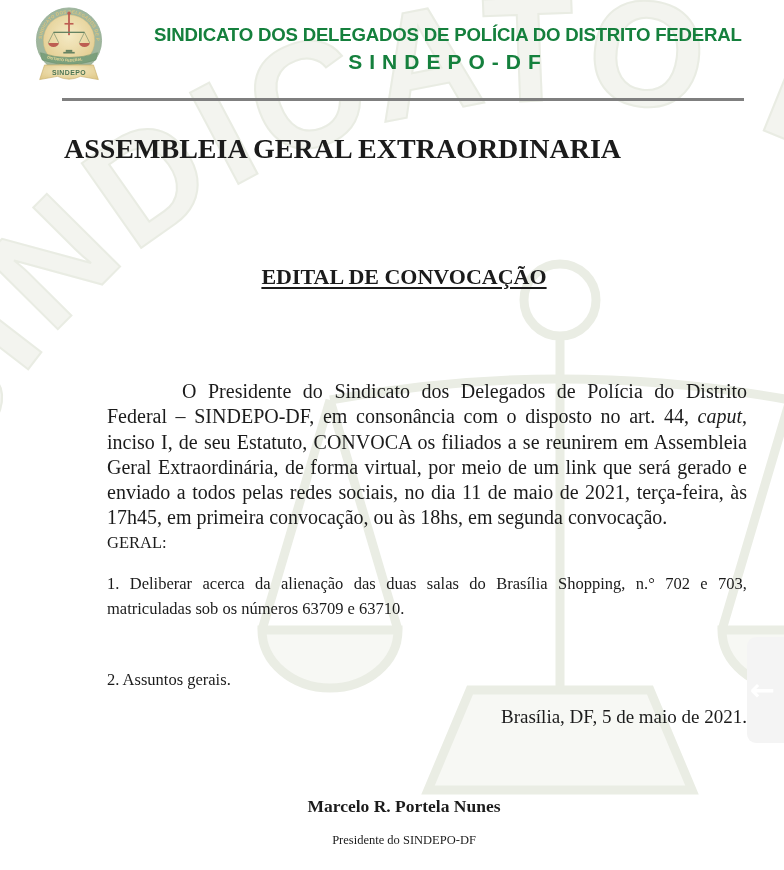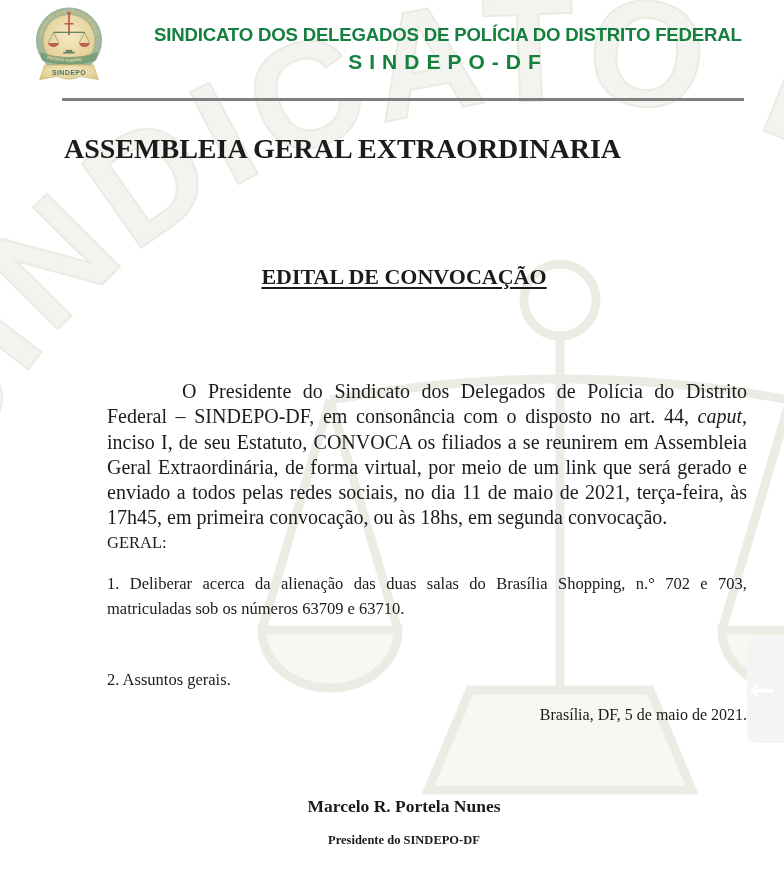--- a/index.html
+++ b/index.html
@@ -69,29 +69,29 @@
     top:571px;left:107px;right:37px;
     font-size:16.5px;line-height:25.3px;text-align:justify;
   }
   .pauta-item-2{
     top:634px;left:107px;right:37px;
     font-size:16.5px;
     margin-top:36px;
   }
   .date-line{
     top:706px;left:107px;right:37px;
-    font-size:16px;text-align:right;
+    font-size:19px;text-align:right;
   }
   .sig-name{
     top:796px;left:64px;right:40px;
     text-align:center;font-weight:bold;font-size:17.5px;
   }
   .sig-role{
     top:833px;left:64px;right:40px;
-    text-align:center;font-weight:bold;font-size:12.5px;
+    text-align:center;font-weight:normal;font-size:12.5px;
   }
   .italic{font-style:italic;}
   
   .prev-btn{
     position:absolute;left:747px;top:637px;z-index:2;
     width:50px;height:106px;
     background:#f4f4f4;border-radius:9px;
     border:none;cursor:pointer;
     display:flex;align-items:center;justify-content:flex-start;
     padding:0 0 0 3px;

